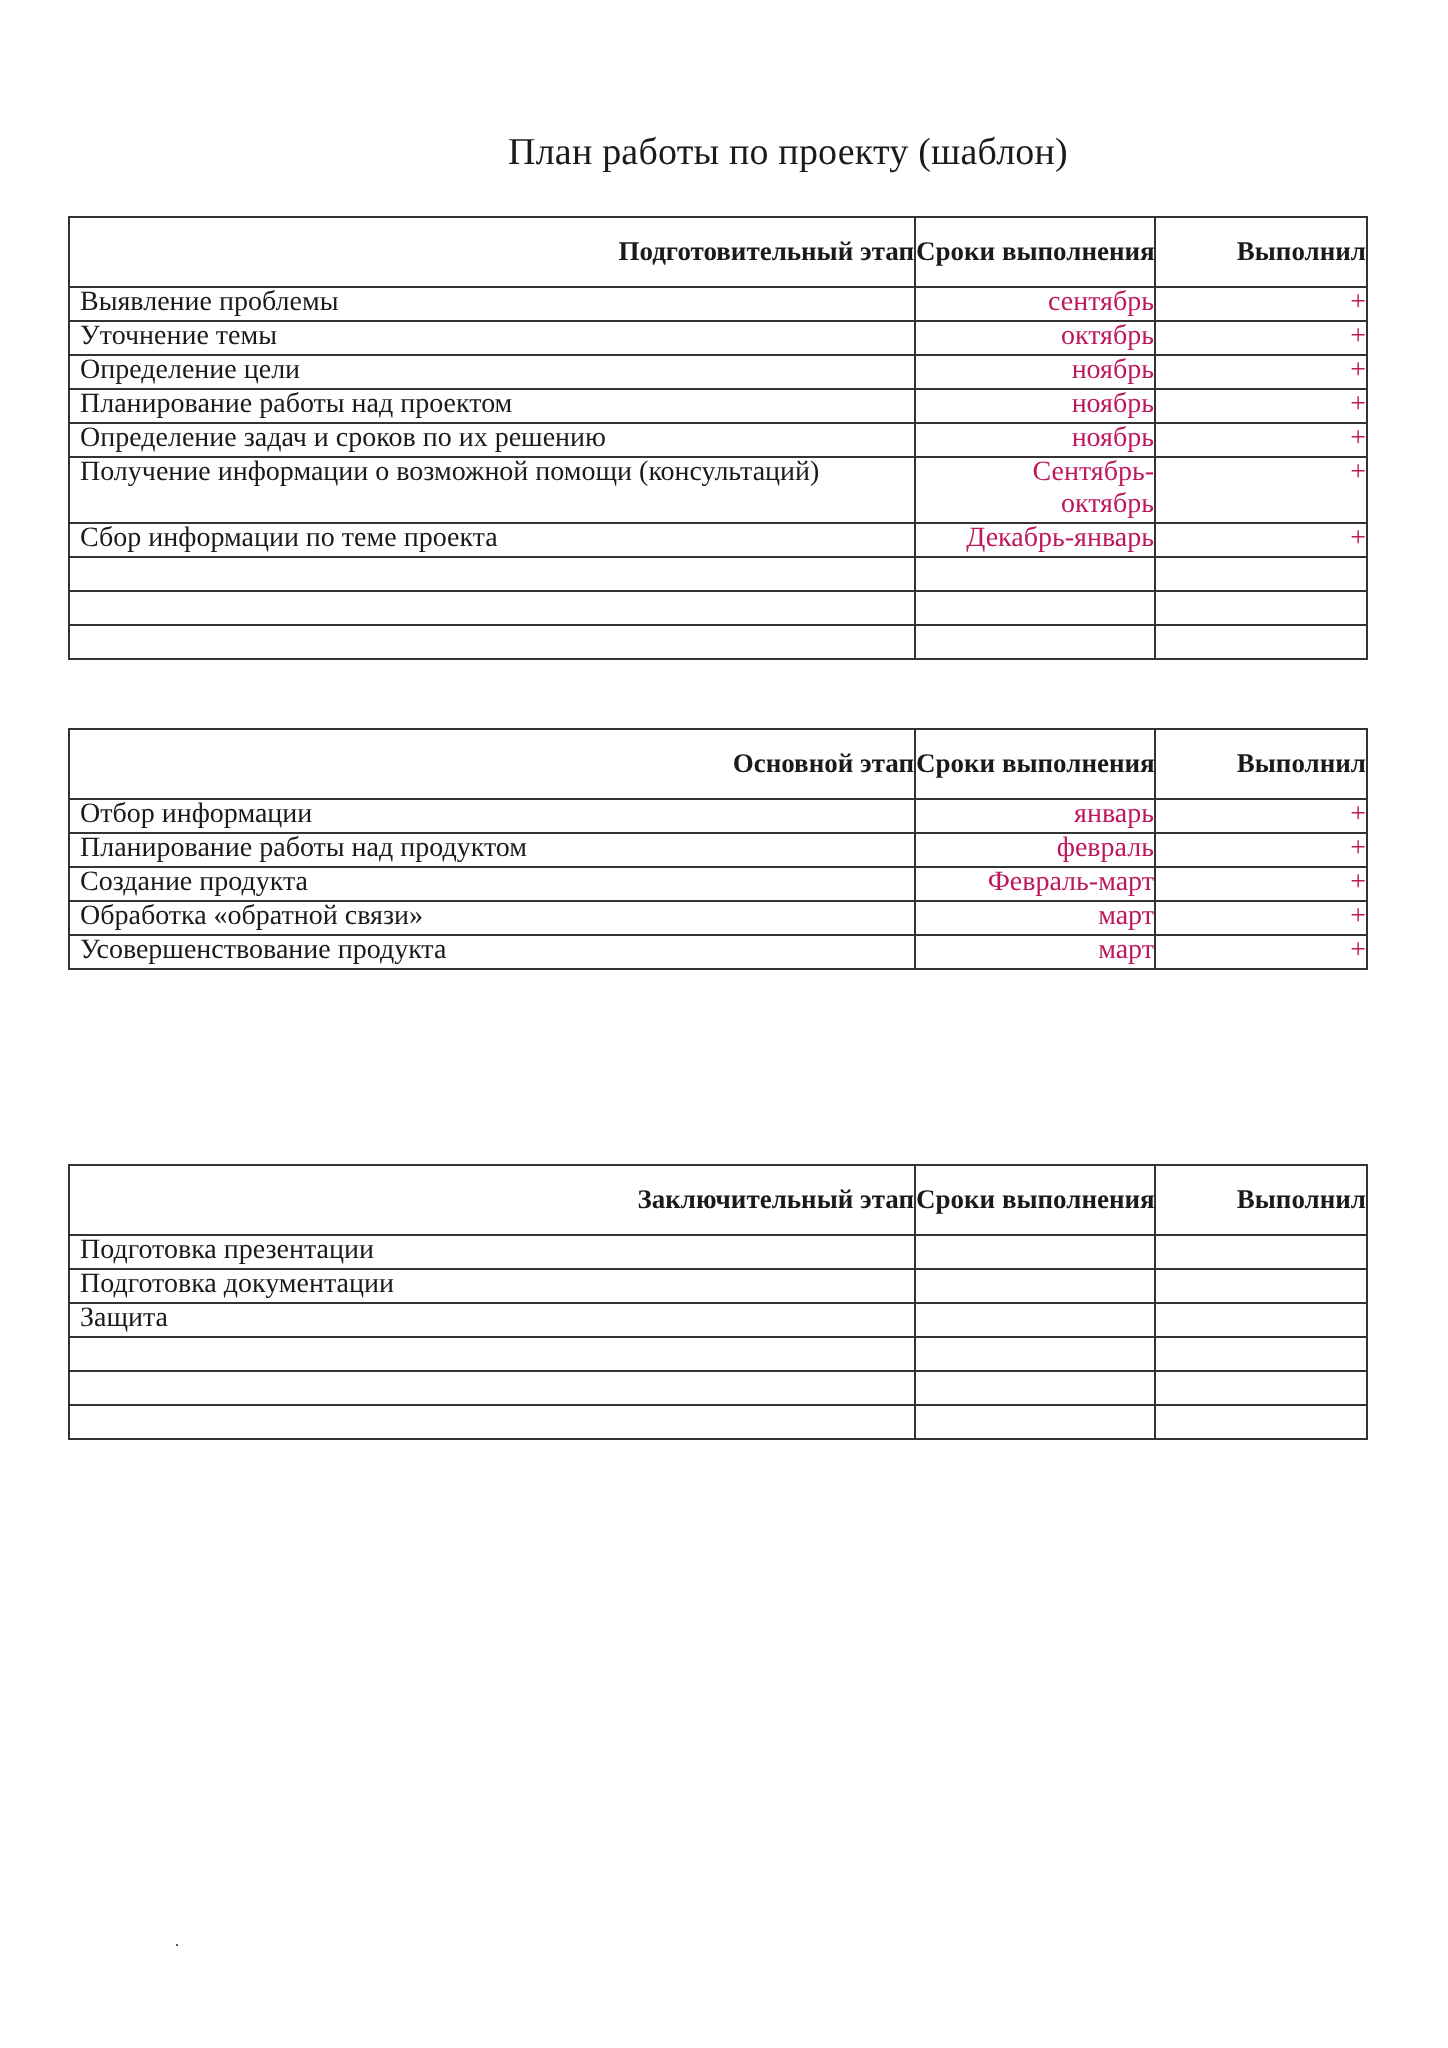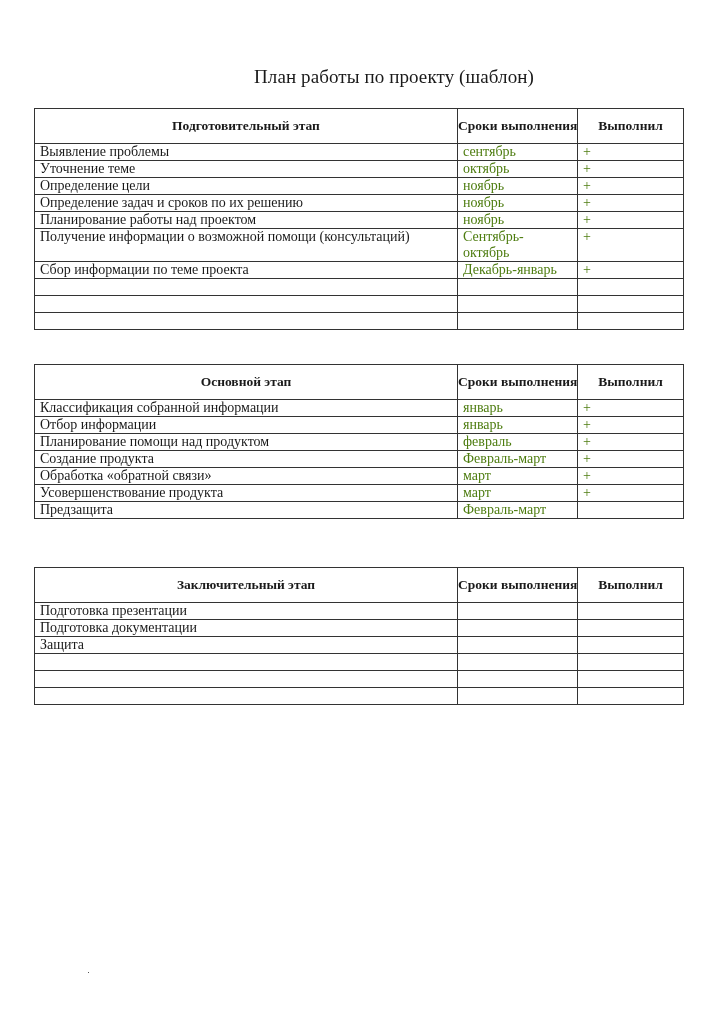--- a/index.html
+++ b/index.html
@@ -4,23 +4,23 @@
 <style>
   html, body { margin: 0; padding: 0; background: #ffffff; }
   body { width: 724px; height: 1024px; position: relative; overflow: hidden;
          font-family: "Liberation Serif", "DejaVu Serif", serif; color: #1a1a1a; }
   .title { position: absolute; left: 0; top: 66px; width: 724px; text-align: center;
            font-size: 19px; font-weight: normal; letter-spacing: 0.1px; padding-left: 32px; }
   table.plan { position: absolute; left: 34px; width: 649px; border-collapse: collapse;
                table-layout: fixed; font-size: 14px; }
   table.plan td, table.plan th { border: 1px solid #333; padding: 0 0 0 5px; height: 16px;
                line-height: 16px; white-space: nowrap; overflow: hidden; }
-  table.plan th { font-weight: bold; text-align: center; padding: 0; font-size: 13.5px; height: 34px; line-height: 16px; }
+  table.plan th { font-weight: bold; text-align: right; padding: 0; font-size: 13.5px; height: 34px; line-height: 16px; }
   col.c1 { width: 423px; } col.c2 { width: 120px; } col.c3 { width: 106px; }
-  td.term, td.done { text-align: left; padding: 0; color: #4d7c0f; }
+  td.term, td.done { text-align: right; padding: 0; color: #be185d; }
   td.multiline { white-space: normal; line-height: 17px; margin-top: 20px; }
   .dot { position: absolute; left: 88px; top: 972px; width: 1px; height: 1px; background: #555; }
 </style>
 </head>
 <body>
 
 <div class="title">План работы по проекту (шаблон)</div>
 
 <table class="plan" style="top:108px">
   <colgroup>
@@ -35,36 +35,36 @@
     <th>Выполнил</th>
   </tr>
     </thead>
   <tbody>
       <tr>
         <td>Выявление проблемы</td>
         <td class="term">сентябрь</td>
         <td class="done">+</td>
       </tr>
       <tr>
-        <td>Уточнение теме</td>
+        <td>Уточнение темы</td>
         <td class="term">октябрь</td>
         <td class="done">+</td>
       </tr>
       <tr>
         <td>Определение цели</td>
         <td class="term">ноябрь</td>
         <td class="done">+</td>
       </tr>
       <tr>
-        <td>Определение задач и сроков по их решению</td>
+        <td>Планирование работы над проектом</td>
         <td class="term">ноябрь</td>
         <td class="done">+</td>
       </tr>
       <tr>
-        <td>Планирование работы над проектом</td>
+        <td>Определение задач и сроков по их решению</td>
         <td class="term">ноябрь</td>
         <td class="done">+</td>
       </tr>
       <tr>
         <td style="vertical-align: top;">Получение информации о возможной помощи (консультаций)</td>
         <td class="term multiline" style="vertical-align: top;">Сентябрь-<br>октябрь</td>
         <td class="done" style="vertical-align: top;">+</td>
       </tr>
       <tr>
         <td>Сбор информации по теме проекта</td>
@@ -97,58 +97,48 @@
     </colgroup>
   <thead>
       <tr>
     <th>Основной этап</th>
     <th>Сроки выполнения</th>
     <th>Выполнил</th>
   </tr>
     </thead>
   <tbody>
       <tr>
-        <td>Классификация собранной информации</td>
-        <td class="term">январь</td>
-        <td class="done">+</td>
-      </tr>
-      <tr>
         <td>Отбор информации</td>
         <td class="term">январь</td>
         <td class="done">+</td>
       </tr>
       <tr>
-        <td>Планирование помощи над продуктом</td>
+        <td>Планирование работы над продуктом</td>
         <td class="term">февраль</td>
         <td class="done">+</td>
       </tr>
       <tr>
         <td>Создание продукта</td>
         <td class="term">Февраль-март</td>
         <td class="done">+</td>
       </tr>
       <tr>
         <td>Обработка «обратной связи»</td>
         <td class="term">март</td>
         <td class="done">+</td>
       </tr>
       <tr>
         <td>Усовершенствование продукта</td>
         <td class="term">март</td>
         <td class="done">+</td>
       </tr>
-      <tr>
-        <td>Предзащита</td>
-        <td class="term">Февраль-март</td>
-        <td class="done"></td>
-      </tr>
     </tbody>
 </table>
 
-<table class="plan" style="top:567px">
+<table class="plan" style="top:582px">
   <colgroup>
       <col class="c1">
       <col class="c2">
       <col class="c3">
     </colgroup>
   <thead>
       <tr>
     <th>Заключительный этап</th>
     <th>Сроки выполнения</th>
     <th>Выполнил</th>

